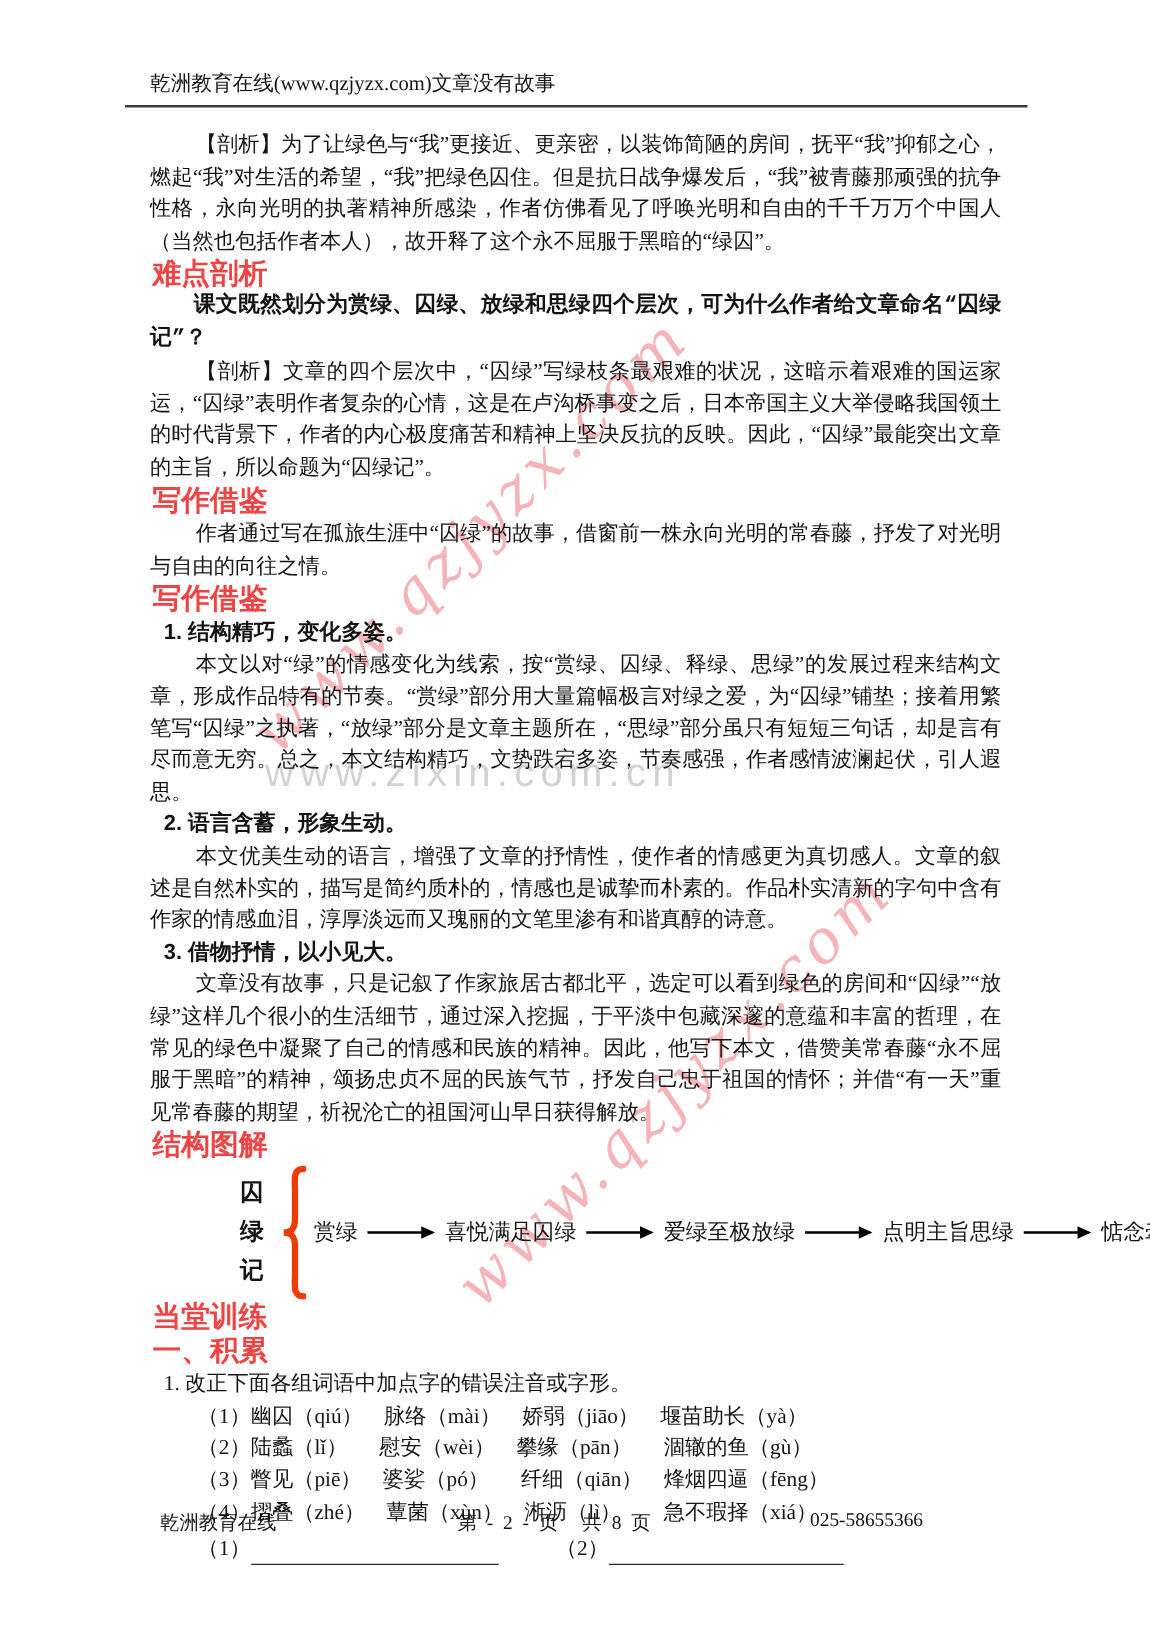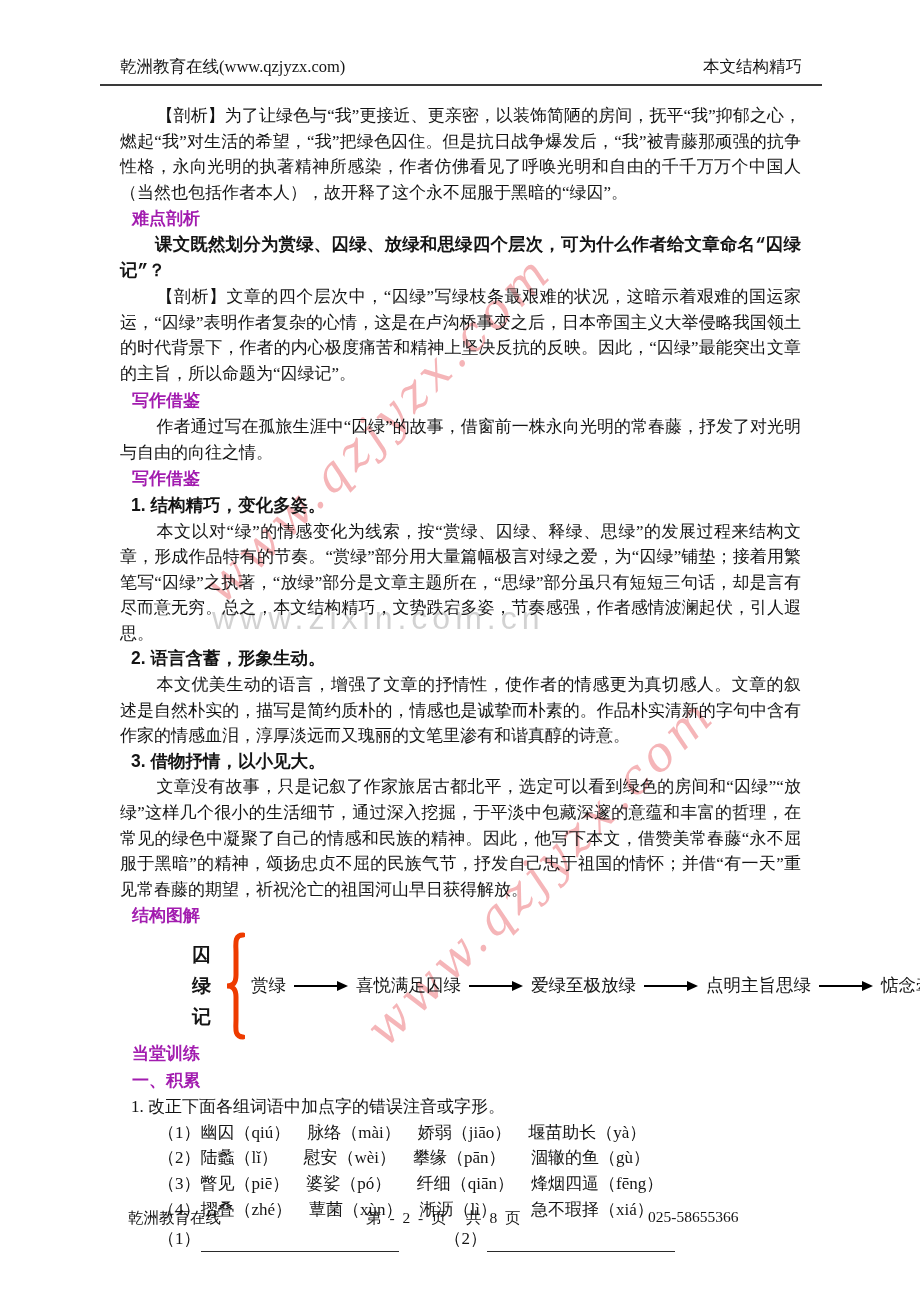--- a/index.html
+++ b/index.html
@@ -5,43 +5,43 @@
   * { margin:0; padding:0; box-sizing:border-box; }
   html,body { background:#ffffff; }
   .page {
     position:relative; width:920px; height:1302px; margin:0 auto;
     background:#ffffff; overflow:hidden;
     font-family:"Liberation Serif","DejaVu Serif",serif;
     color:#141414;
   }
   
   .hdr { position:absolute; top:56px; left:100px; right:98px; }
-  .hdr-row { display:flex; justify-content:space-between; align-items:flex-end;
+  .hdr-row { display:flex; align-items:flex-end;
              font-size:16.5px; padding:0 20px 6px 20px; }
   .hdr-rule { border-top:2.5px solid #3a3a3a; }
   .ftr { position:absolute; top:1208px; left:100px; right:98px;
          font-size:15.5px; }
   .ftr-left   { position:absolute; left:28px; }
   .ftr-center { position:absolute; left:266px; letter-spacing:2px; }
   .ftr-right  { position:absolute; left:548px; }
   
   .wm { position:absolute; z-index:0; pointer-events:none; white-space:nowrap; }
   .wm-gray { left:212px; top:600px; font-family:"Liberation Sans",sans-serif;
              font-size:32px; letter-spacing:5px; color:rgba(155,155,155,0.45); }
   .wm-red  { font-family:"DejaVu Serif",serif; font-style:italic;
              font-size:48px; letter-spacing:5px; color:rgba(228,60,68,0.38);
              transform:rotate(-45deg); transform-origin:center; }
   .wm-red-1 { left:122px; top:400px; width:510px; text-align:center; }
   .wm-red-2 { left:295px; top:843px; width:490px; text-align:center; }
   
   .content { position:absolute; z-index:1; left:120px; top:103px; width:681px;
              font-size:17px; line-height:25.6px; }
   .para { text-align:justify; text-indent:2.15em; }
-  .h-blue { color:#a21caf; font-family:"Liberation Sans",sans-serif;
-            font-weight:bold; font-size:17px; margin:1px 12px; }
+  .h-blue { color:#ef4444; font-family:"Liberation Sans",sans-serif;
+            font-weight:bold; font-size:23px; margin:1px 2px; }
   .q-bold { font-family:Liberation Mono, monospace; font-weight:bold;
             font-size:17.5px; text-align:justify; text-indent:2em; }
   .sub-bold { font-family:"Liberation Sans",sans-serif; font-weight:bold;
               font-size:17.5px; padding-left:11px; }
   
   .diagram { display:flex; align-items:center; margin:4px 0 2px 72px; height:106px; }
   .d-title { display:flex; flex-direction:column; justify-content:space-between;
              height:88px; font-weight:bold; font-family:"Liberation Sans",sans-serif;
              font-size:19px; margin-right:10px; }
   .d-brace { flex:0 0 auto; margin:0 2px; }
@@ -70,21 +70,21 @@
 
 <div class="page">
 
   <div class="wm wm-gray">www.zixin.com.cn</div>
   <div class="wm wm-red wm-red-1">www.qzjyzx.com</div>
   <div class="wm wm-red wm-red-2">www.qzjyzx.com</div>
 
   <div class="hdr">
     <div class="hdr-row">
       <span>乾洲教育在线(www.qzjyzx.com)</span>
-      <span>本文结构精巧</span>
+      <span>文章没有故事</span>
     </div>
     <div class="hdr-rule"></div>
   </div>
 
   <div class="content">
 
     <p class="para">【剖析】为了让绿色与“我”更接近、更亲密，以装饰简陋的房间，抚平“我”抑郁之心，燃起“我”对生活的希望，“我”把绿色囚住。但是抗日战争爆发后，“我”被青藤那顽强的抗争性格，永向光明的执著精神所感染，作者仿佛看见了呼唤光明和自由的千千万万个中国人（当然也包括作者本人），故开释了这个永不屈服于黑暗的“绿囚”。</p>
 
     <div class="h-blue">难点剖析</div>
 

